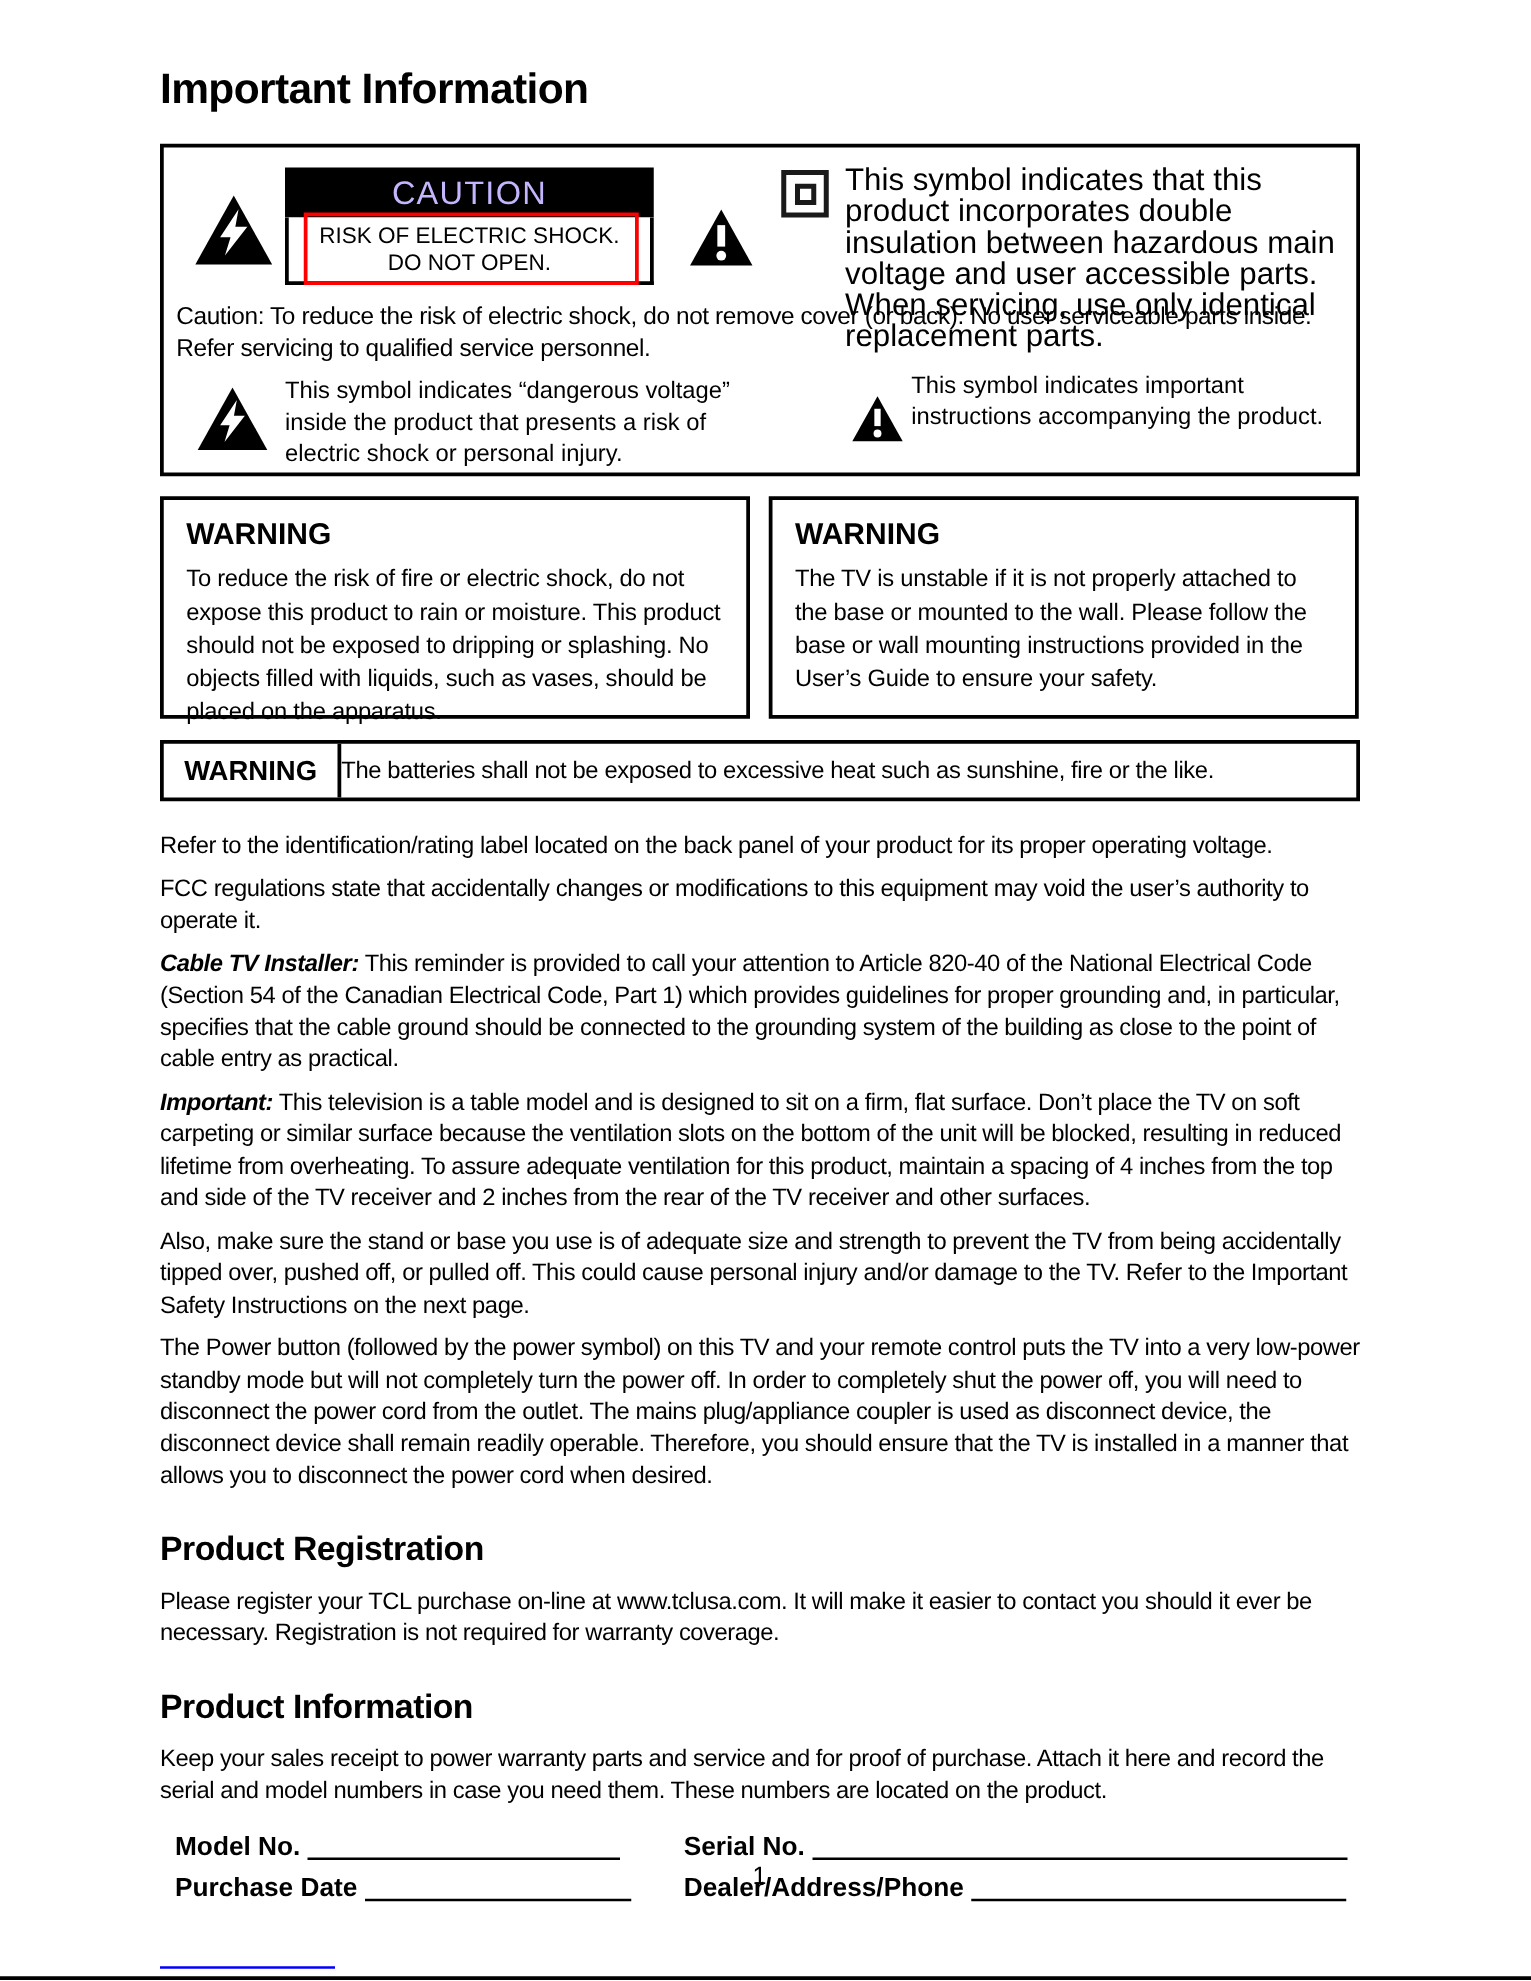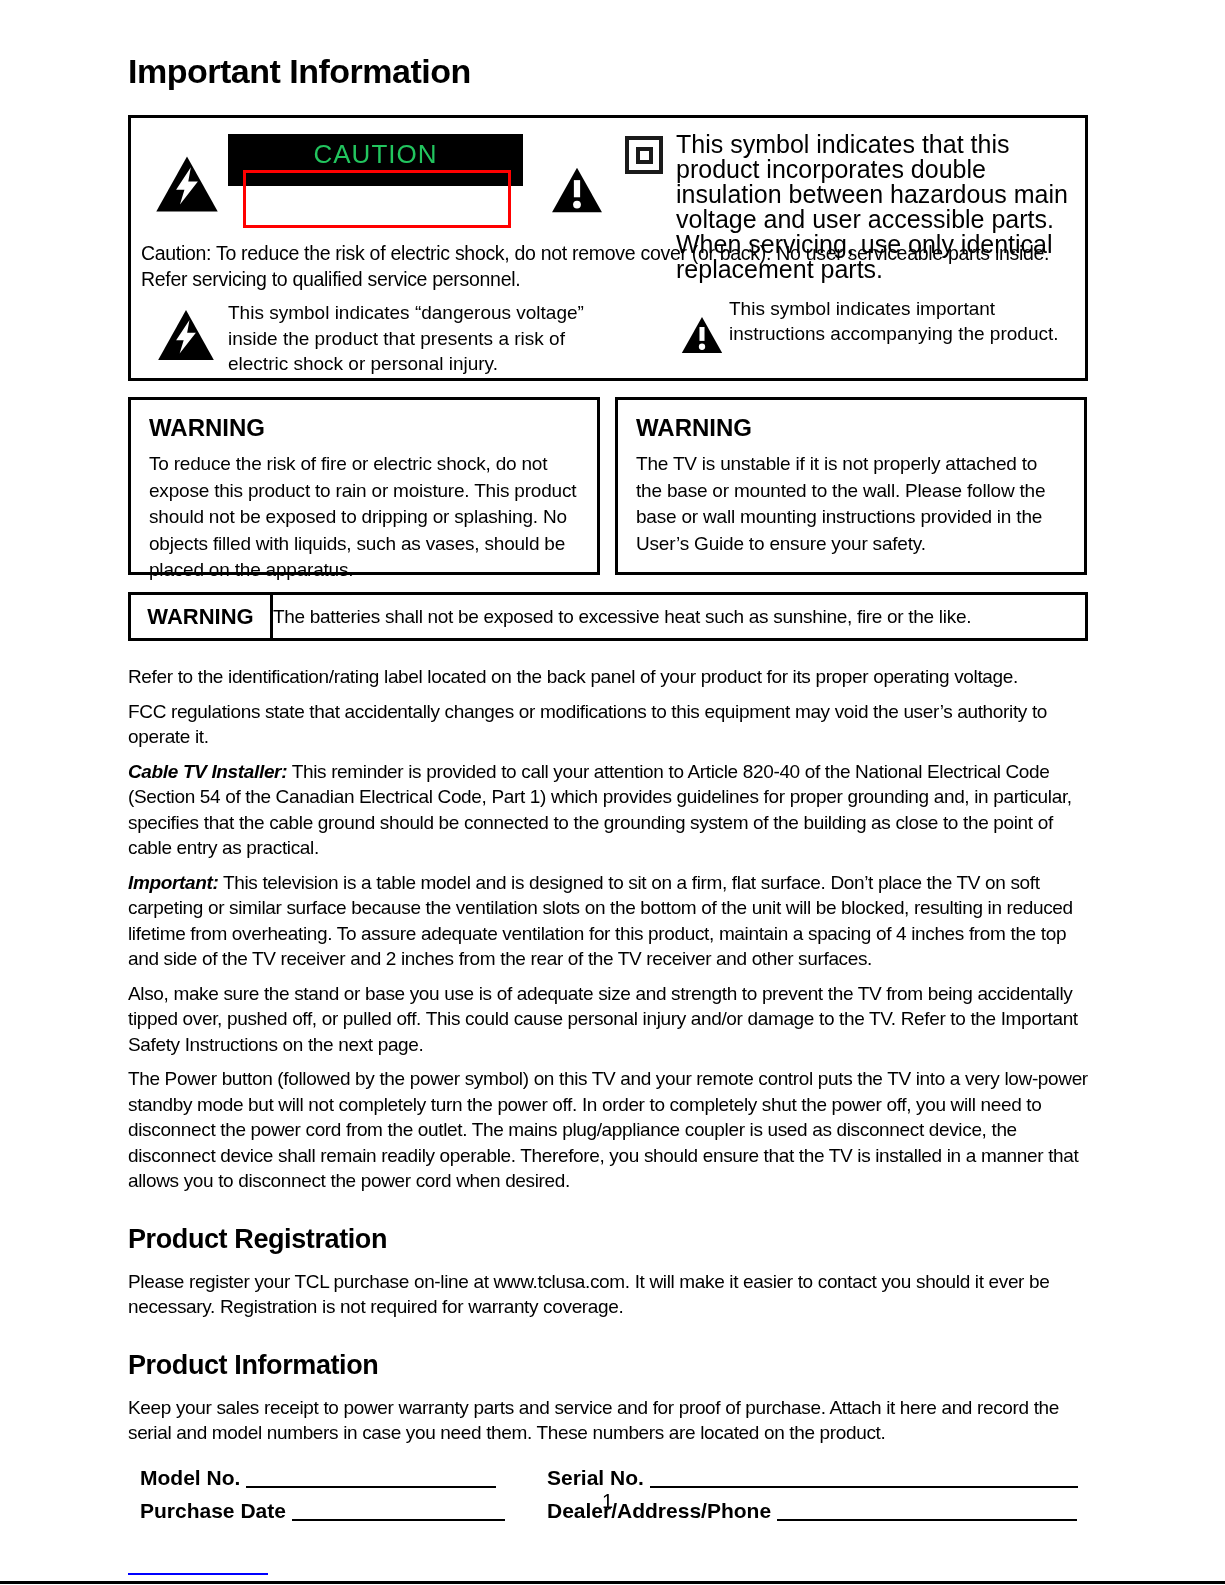--- a/index.html
+++ b/index.html
@@ -30,22 +30,22 @@
     position: relative;
     width: 960px;
     height: 266px;
     border: 3px solid #000;
   }
   .tri-icon { position: absolute; }
   .tri-lg-1 { left: 24px; top: 34px; width: 64px; height: 64px; }
   .excl-sm-1 { left: 420px; top: 44px; width: 52px; height: 56px; }
   .caution-label { position: absolute; left: 97px; top: 16px; width: 295px; }
   .caution-label-bar {
-    background: #000; color: #22c55e;
-    height: 52px; line-height: 40px;
+    background: #000; color: #c4b5fd;
+    height: 40px; line-height: 40px;
     text-align: center; font-size: 26px; letter-spacing: 1px;
   }
   .caution-label-body {
     border: 3px solid #000; border-top: none;
     background: #fff;
     text-align: center; font-size: 18px; line-height: 22px;
     padding: 3px 0 4px 0;
   }
   .red-annotation {
     position: absolute; left: 112px; top: 52px;
@@ -168,20 +168,24 @@
 
       <div class="tri-icon tri-lg-1">
         <svg viewBox="0 0 100 92" width="100%" height="100%">
           <polygon points="50,3 98,89 2,89" fill="#000"></polygon>
           <polygon points="56,20 33,55 46,55 39,78 67,42 52,42" fill="#fff"></polygon>
         </svg>
       </div>
 
       <div class="caution-label">
         <div class="caution-label-bar">CAUTION</div>
+        <div class="caution-label-body">
+          <div>RISK OF ELECTRIC SHOCK.</div>
+          <div>DO NOT OPEN.</div>
+        </div>
       </div>
 
       <div class="red-annotation"></div>
 
       <div class="tri-icon excl-sm-1">
         <svg viewBox="0 0 100 92" width="100%" height="100%">
           <polygon points="50,3 98,89 2,89" fill="#000"></polygon>
           <rect x="44" y="27" width="12" height="33" fill="#fff"></rect>
           <circle cx="50" cy="74" r="7.5" fill="#fff"></circle>
         </svg>

